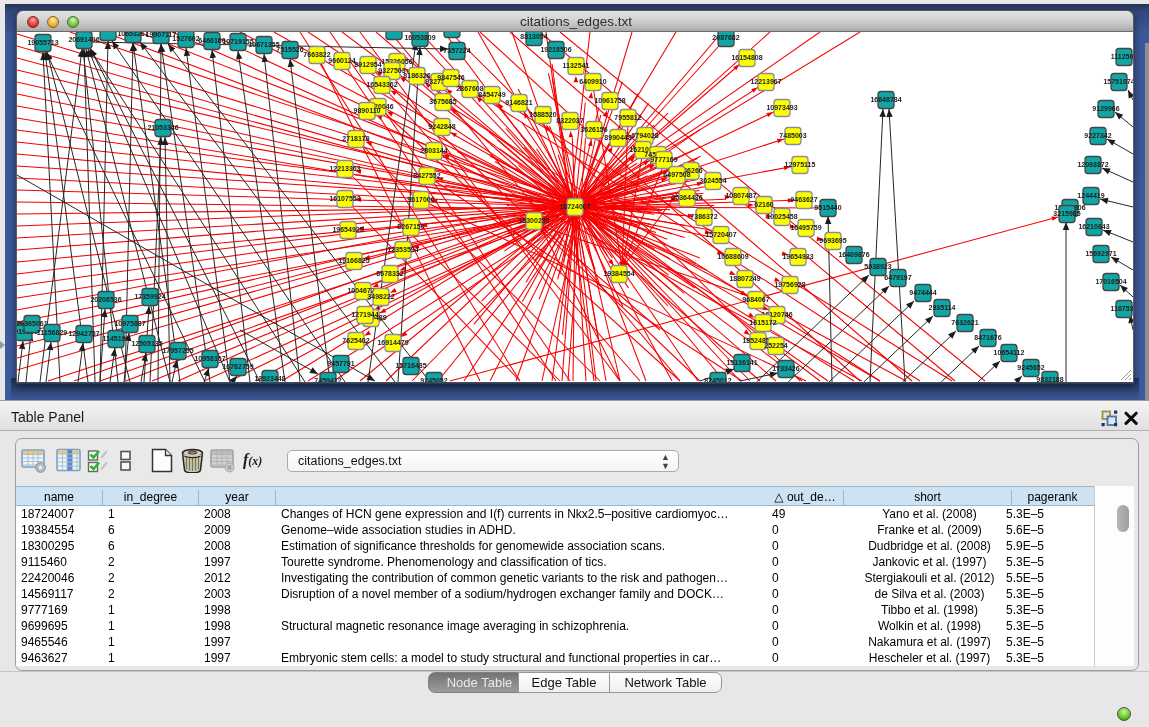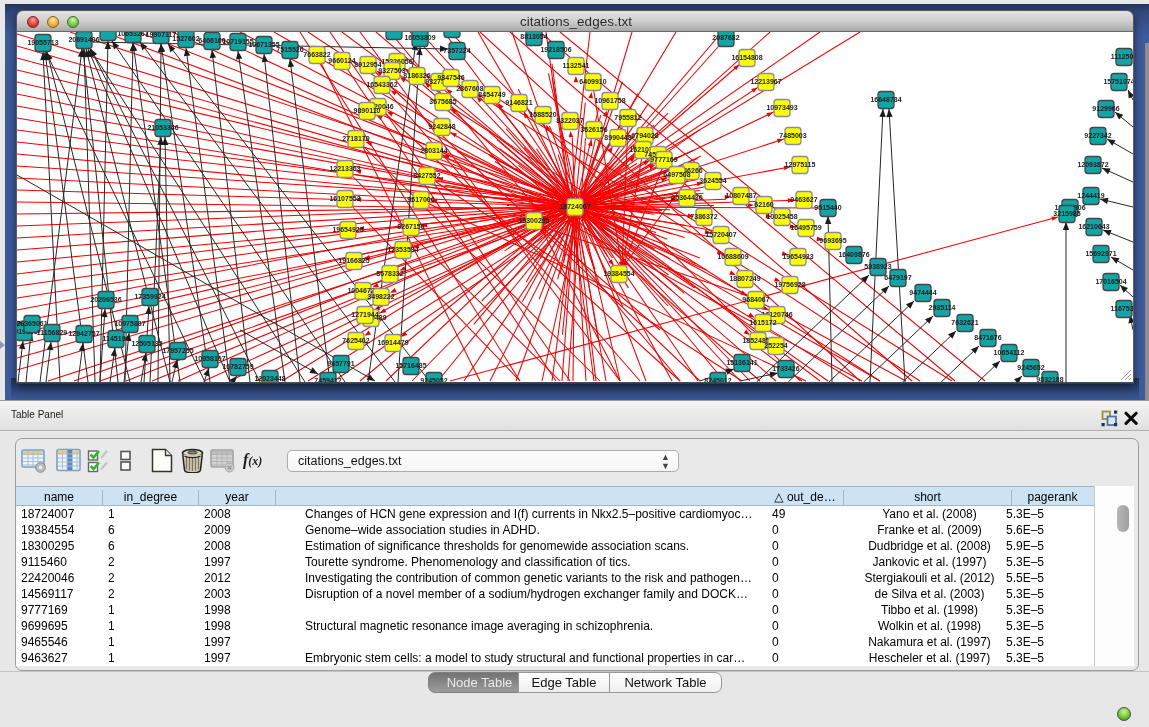--- a/index.html
+++ b/index.html
@@ -23,41 +23,41 @@
 #canvas{left:0;top:22px;width:1118px;height:351px;background:#fff;overflow:hidden;
  border-left:1px solid #5e5e5e;border-right:1px solid #5e5e5e;border-bottom:1px solid #4a4a4a;}
 svg .red line{stroke:#f60000;stroke-width:1.05;}
 svg .blk line{stroke:#262626;stroke-width:1;}
 .nlb{font-size:7px;font-weight:bold;fill:#1d1d1d;text-anchor:middle;font-family:"Liberation Sans",sans-serif;}
 #expander{left:0px;top:341px;width:0;height:0;border-top:4px solid transparent;border-bottom:4px solid transparent;border-left:5px solid #8d98ac;}
 
 #phead{left:0;top:400px;width:1149px;height:31px;
  background:linear-gradient(180deg,#f4f4f4,#e0e0e0);
  border-top:1px solid #9a9a9a;border-bottom:1px solid #b0b0b0;}
-#phead .lbl{position:absolute;left:11px;top:8px;font-size:10px;color:#1a1a1a;}
+#phead .lbl{position:absolute;left:11px;top:8px;font-size:14px;color:#1a1a1a;}
 
 #pfloat{left:1101px;top:410px;}
 #pclose{left:1124px;top:411px;}
 #pbody{left:0;top:432px;width:1149px;height:295px;background:#e7e7e7;}
 #tablebox{left:15px;top:438px;width:1124px;height:233px;border:1px solid #9d9d9d;
  border-radius:7px;background:#e9e9e9;}
 .ic{position:absolute;top:448px;}
 #combo{left:287px;top:450px;width:392px;height:22px;background:linear-gradient(180deg,#ffffff,#f4f4f4);
  border:1px solid #ababab;border-radius:5px;font-size:12.5px;color:#111;line-height:20px;padding-left:10px;}
 #combo .arr{position:absolute;right:8px;top:2px;font-size:9px;color:#444;line-height:9px;text-align:center}
 
 #thead{left:16px;top:486px;width:1078px;height:20px;background:#cde2f2;border-top:1px solid #9db8cc;border-bottom:1px solid #9db8cc;font-size:12px;color:#000;}
 #thead .h{position:absolute;top:3px;text-align:center;border-right:1px solid #9db8cc;height:20px;}
 #tbodyc{left:16px;top:506px;width:1078px;height:160px;background:#fff;font-size:12px;color:#000;}
 .tr{position:relative;height:16px;white-space:nowrap;}
 .tr div{position:absolute;top:1px;overflow:hidden;}
 .c0{left:5px;width:85px;}
 .c1{left:92px;width:94px;}
 .c2{left:188px;width:75px;}
-.c3{left:265px;width:488px;margin-left:24px;}
+.c3{left:265px;width:488px;}
 .c4{left:756px;width:75px;}
 .c5{left:830px;width:167px;text-align:center;}
 .c6{left:990px;width:86px;}
 #vscroll{left:1094px;top:486px;width:40px;height:180px;background:#fdfdfd;border-left:1px solid #c9c9c9;}
 #vthumb{left:1117px;top:505px;width:12px;height:27px;background:linear-gradient(90deg,#b6b6b6,#9f9f9f);border-radius:6px;}
 #tabsrow{left:0;top:671px;width:1149px;height:56px;background:#e7e7e7;border-top:1px solid #c4c4c4;}
 #tabs{left:428px;top:672px;height:21px;font-size:13px;}
 .tab{position:absolute;top:0;height:21px;line-height:20px;text-align:center;border:1px solid #989898;color:#111;background:linear-gradient(180deg,#ffffff,#efefef);}
 #tab1{left:0;width:91px;border-radius:7px 0 0 7px;background:linear-gradient(180deg,#737373,#9c9c9c);color:#e9e9e9;border-color:#7f7f7f;padding-left:12px;}
 #tab2{left:90px;width:92px;}

